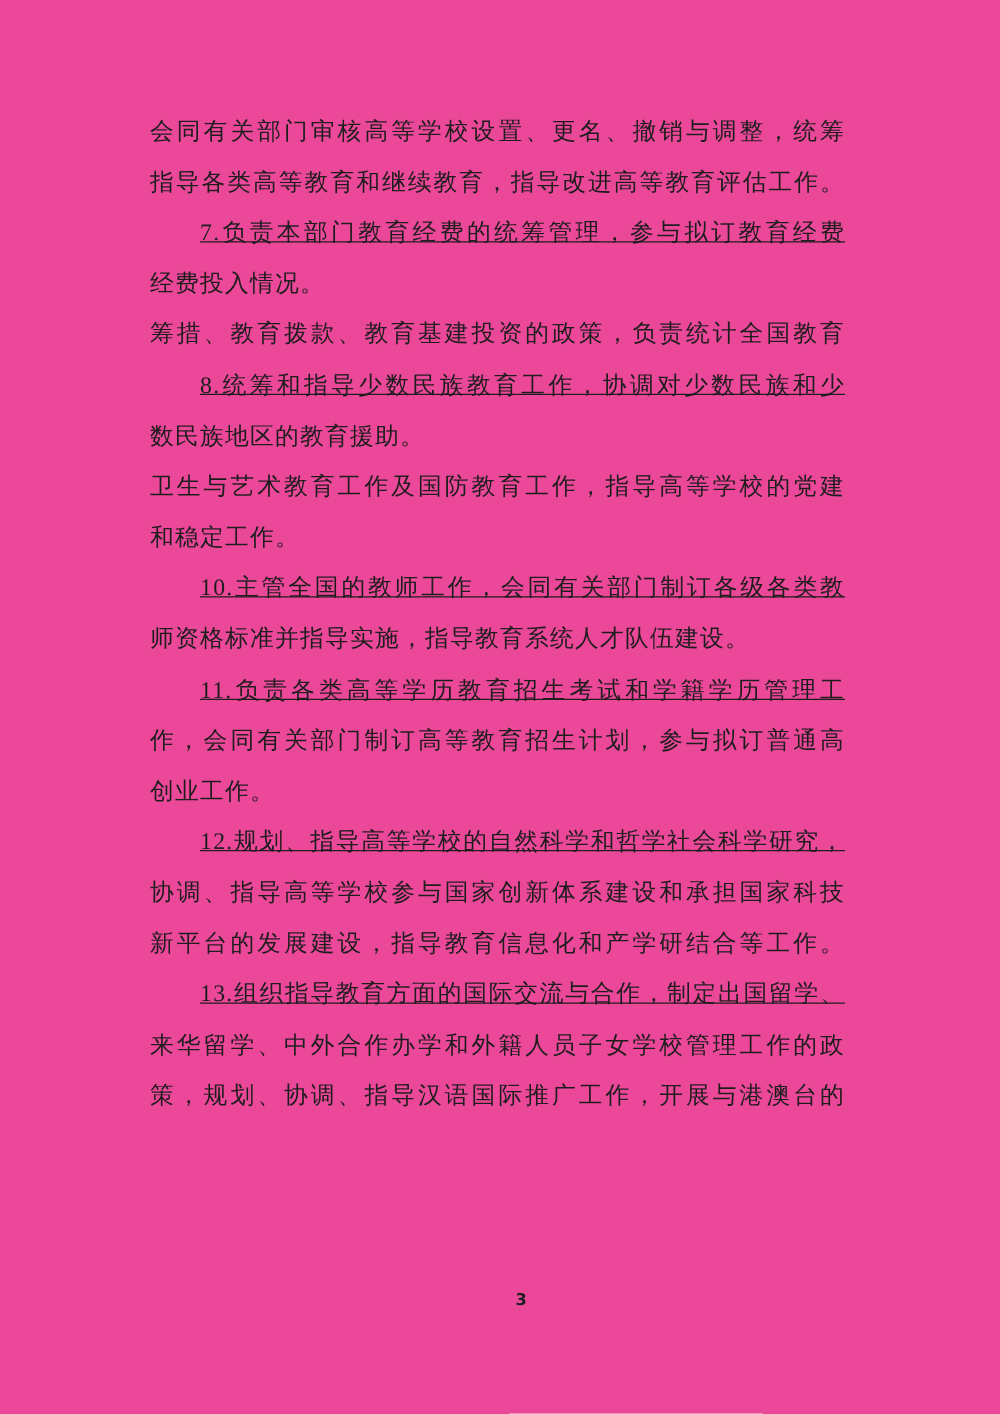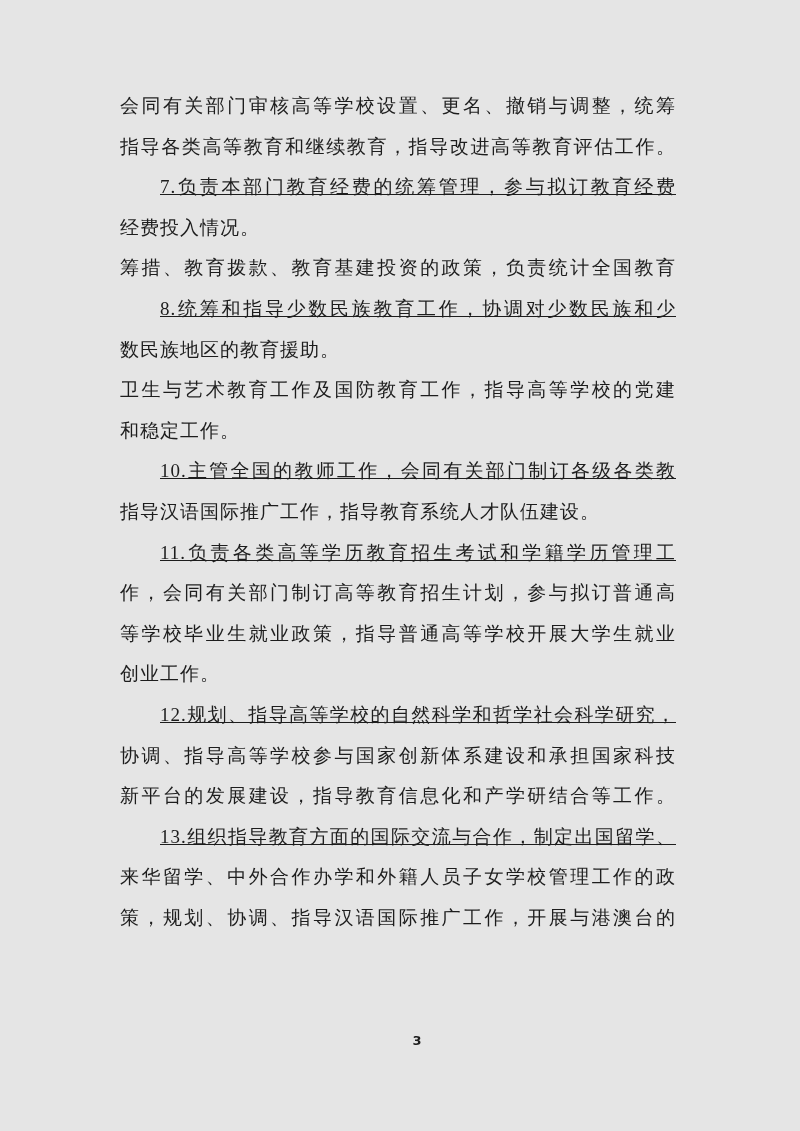--- a/index.html
+++ b/index.html
@@ -4,21 +4,21 @@
 <style>
   html, body {
     margin: 0;
     padding: 0;
     background: #ffffff;
   }
   .page {
     position: relative;
     width: 800px;
     height: 1131px;
-    background: #e5e5e5;
+    background: #ec4899;
     overflow: hidden;
     font-family: "Liberation Serif", serif;
   }
   .textblock {
     position: absolute;
     left: 120px;
     top: 86px;
     width: 556px;
     color: #1d1d1d;
     font-size: 19px;
@@ -60,24 +60,23 @@
     <div class="line fill">会同有关部门审核高等学校设置、更名、撤销与调整，统筹</div>
     <div class="line fill">指导各类高等教育和继续教育，指导改进高等教育评估工作。</div>
     <div class="line fill indent">7.负责本部门教育经费的统筹管理，参与拟订教育经费</div>
     <div class="line">经费投入情况。</div>
     <div class="line fill">筹措、教育拨款、教育基建投资的政策，负责统计全国教育</div>
     <div class="line fill indent">8.统筹和指导少数民族教育工作，协调对少数民族和少</div>
     <div class="line">数民族地区的教育援助。</div>
     <div class="line fill">卫生与艺术教育工作及国防教育工作，指导高等学校的党建</div>
     <div class="line">和稳定工作。</div>
     <div class="line fill indent">10.主管全国的教师工作，会同有关部门制订各级各类教</div>
-    <div class="line">指导汉语国际推广工作，指导教育系统人才队伍建设。</div>
+    <div class="line">师资格标准并指导实施，指导教育系统人才队伍建设。</div>
     <div class="line fill indent">11.负责各类高等学历教育招生考试和学籍学历管理工</div>
     <div class="line fill">作，会同有关部门制订高等教育招生计划，参与拟订普通高</div>
-    <div class="line fill">等学校毕业生就业政策，指导普通高等学校开展大学生就业</div>
     <div class="line">创业工作。</div>
     <div class="line fill indent">12.规划、指导高等学校的自然科学和哲学社会科学研究，</div>
     <div class="line fill">协调、指导高等学校参与国家创新体系建设和承担国家科技</div>
     <div class="line fill">新平台的发展建设，指导教育信息化和产学研结合等工作。</div>
     <div class="line fill indent">13.组织指导教育方面的国际交流与合作，制定出国留学、</div>
     <div class="line fill">来华留学、中外合作办学和外籍人员子女学校管理工作的政</div>
     <div class="line fill">策，规划、协调、指导汉语国际推广工作，开展与港澳台的</div>
   </div>
 
   <div class="pagenum">3</div>

